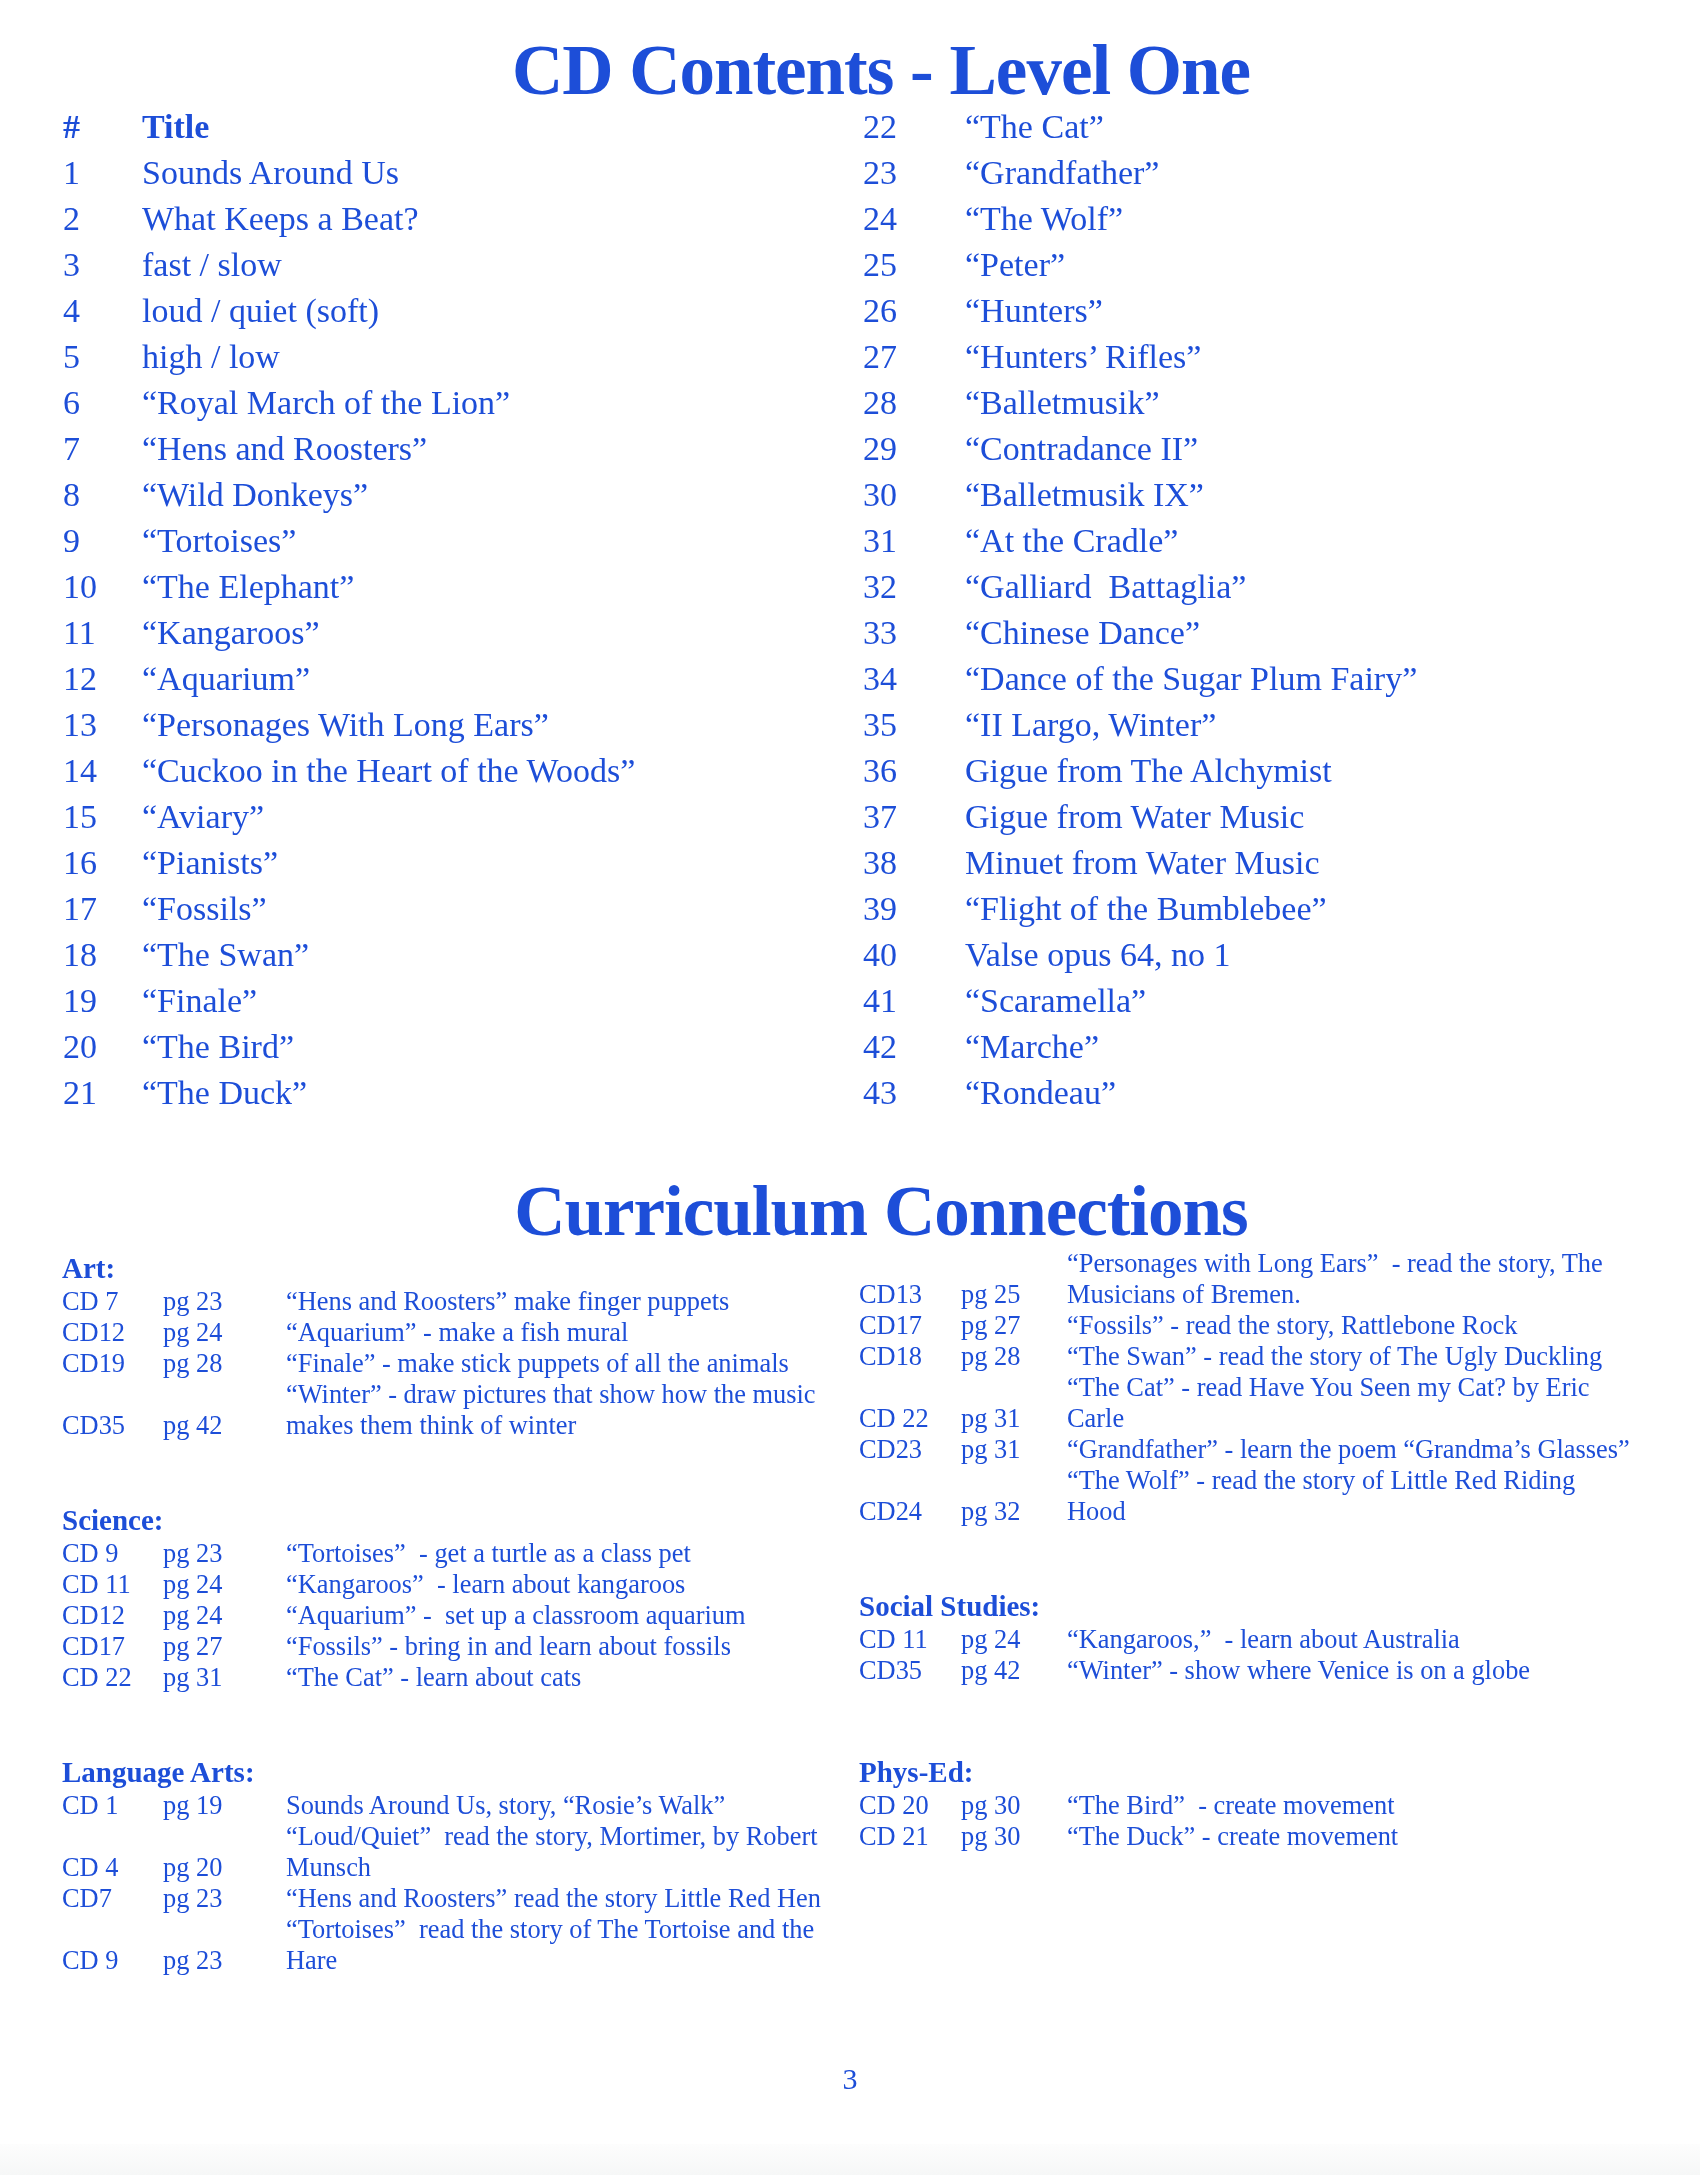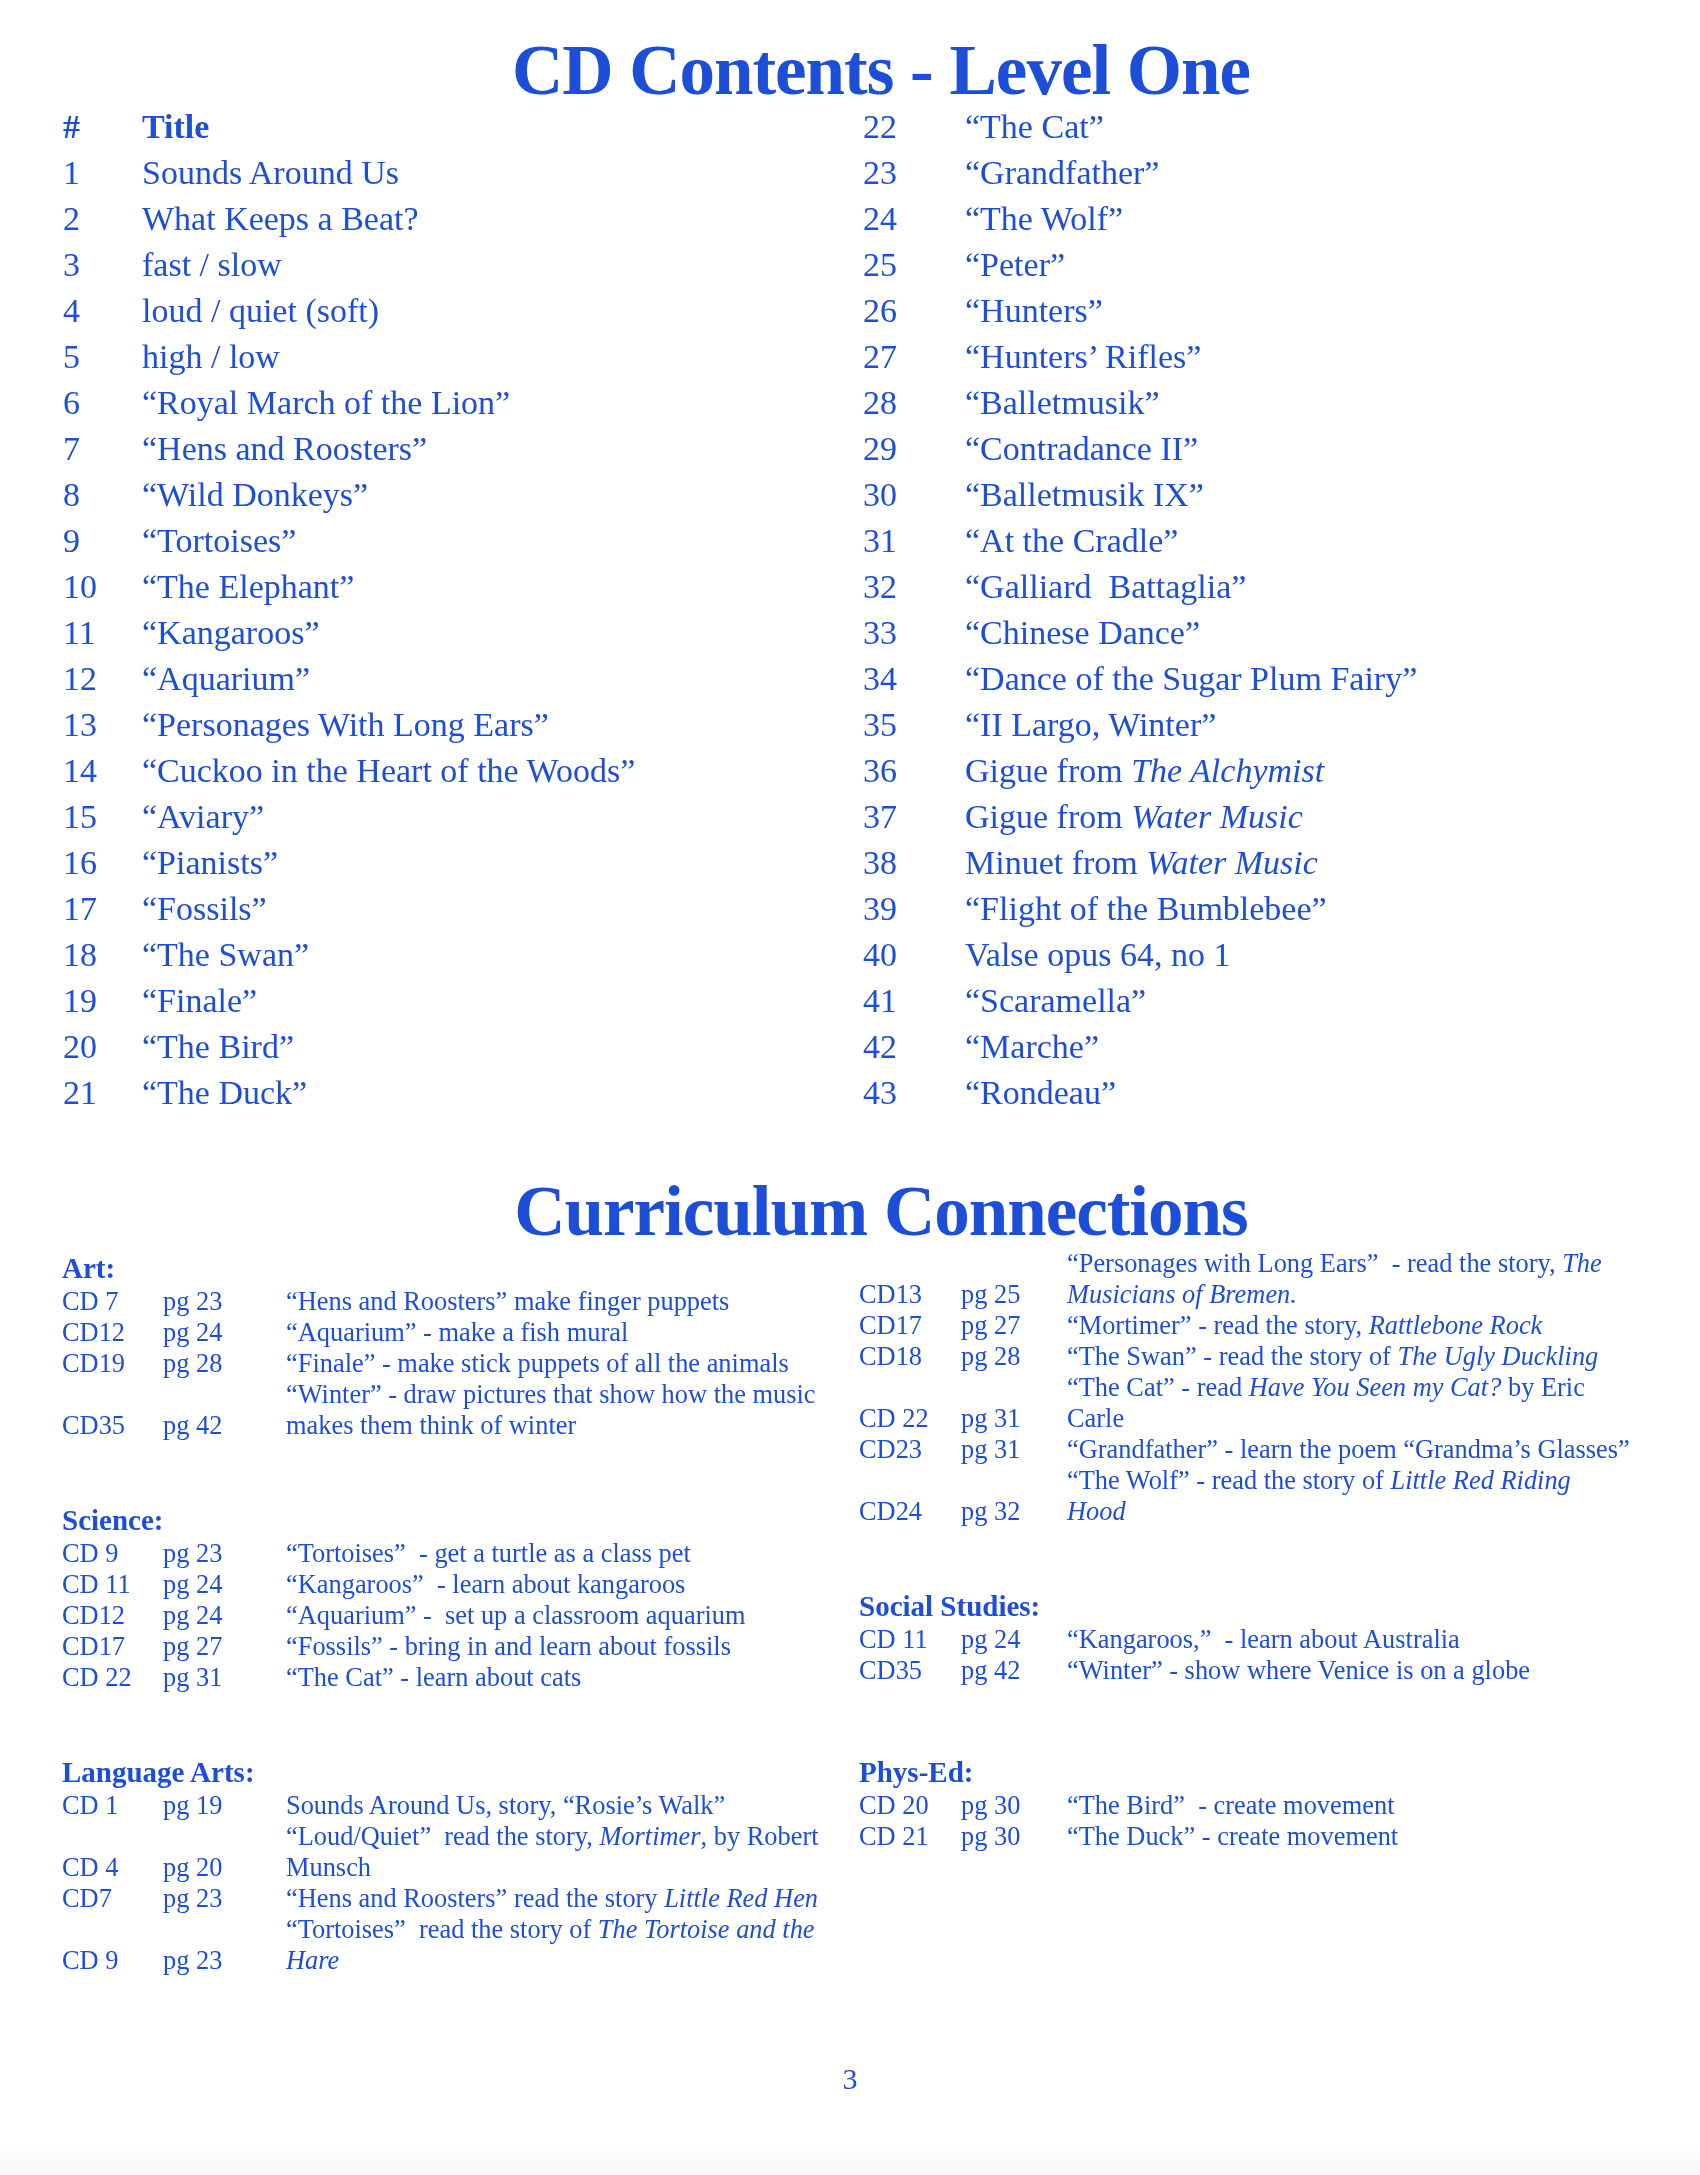--- a/index.html
+++ b/index.html
@@ -29,21 +29,21 @@
 
   
   .tcol { position: absolute; top: 104px; }
   #tracks-left  { left: 63px;  width: 788px; }
   #tracks-right { left: 863px; width: 836px; }
   .trow { display: flex; font-size: 34px; line-height: 46px; }
   #tracks-left  .tnum { flex: none; width: 79px; }
   #tracks-right .tnum { flex: none; width: 102px; }
   .ttitle { flex: 1; white-space: pre-wrap; }
   .trow.header .tnum, .trow.header .ttitle { font-weight: 700; }
-  .it { font-style: italic; }
+  .it { }
 
   
   .ccol { position: absolute; }
   #curr-left  { left: 62px;  top: 1251px; width: 784px; }
   #curr-right { left: 859px; top: 1248px; width: 817px; }
   .csection + .csection { margin-top: 62px; }
   #curr-right .csection:nth-child(3) { margin-top: 69px; }
   .chead { font-size: 29px; font-weight: 700; line-height: 35px; }
   .crow { display: flex; font-size: 26.4px; line-height: 31px; align-items: flex-end; }
   #curr-left  .ccd { flex: none; width: 101px; }
@@ -340,21 +340,21 @@
       <div class="csection">
         <div class="crow">
           <span class="ccd">CD13</span>
           <span class="cpg">pg 25</span>
           <span class="cdesc"><span>“Personages with Long Ears”  - read the story, </span><span class="it">The
 Musicians of Bremen.</span></span>
         </div>
         <div class="crow">
           <span class="ccd">CD17</span>
           <span class="cpg">pg 27</span>
-          <span class="cdesc"><span>“Mortimer” - read the story, </span><span class="it">Rattlebone Rock</span></span>
+          <span class="cdesc"><span>“Fossils” - read the story, </span><span class="it">Rattlebone Rock</span></span>
         </div>
         <div class="crow">
           <span class="ccd">CD18</span>
           <span class="cpg">pg 28</span>
           <span class="cdesc"><span>“The Swan” - read the story of </span><span class="it">The Ugly Duckling</span></span>
         </div>
         <div class="crow">
           <span class="ccd">CD 22</span>
           <span class="cpg">pg 31</span>
           <span class="cdesc"><span>“The Cat” - read </span><span class="it">Have You Seen my Cat?</span><span> by Eric

